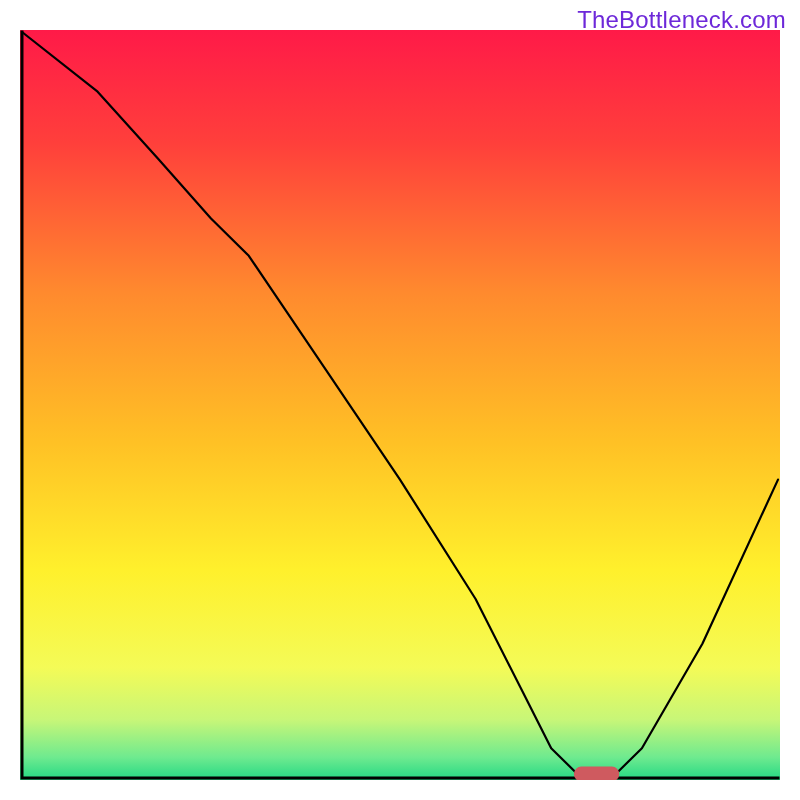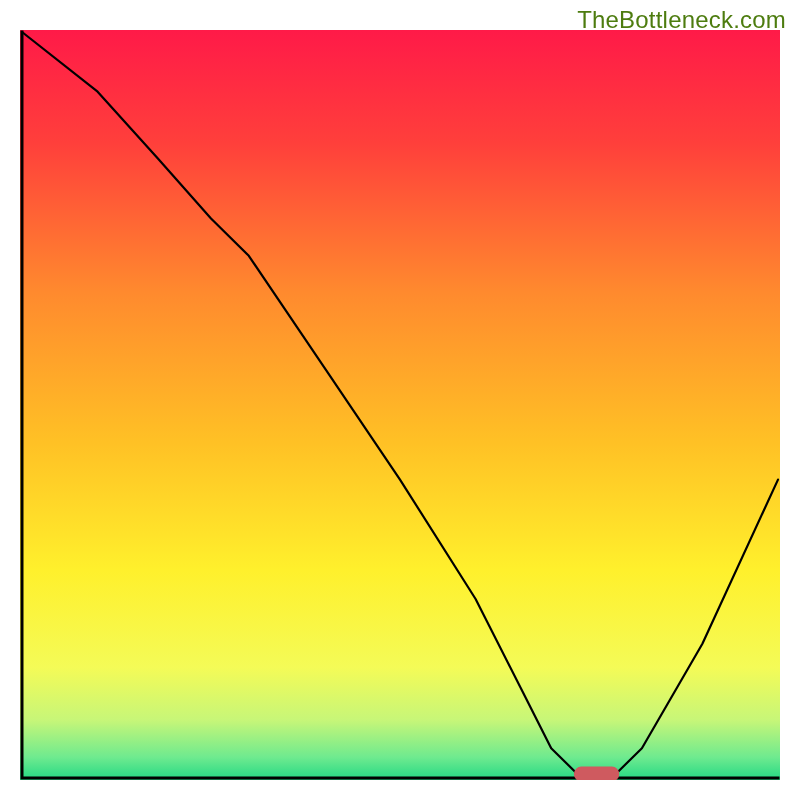--- a/index.html
+++ b/index.html
@@ -8,21 +8,21 @@
     width: 800px;
     height: 800px;
     position: relative;
     font-family: Arial, Helvetica, sans-serif;
     background: #ffffff;
   }
   .watermark {
     position: absolute;
     top: 6px;
     right: 14px;
-    color: #4d7c0f;
+    color: #6d28d9;
     font-size: 24px;
     font-weight: 500;
     letter-spacing: 0.2px;
     z-index: 10;
   }
   .plot {
     position: absolute;
     left: 20px;
     top: 30px;
     width: 760px;

